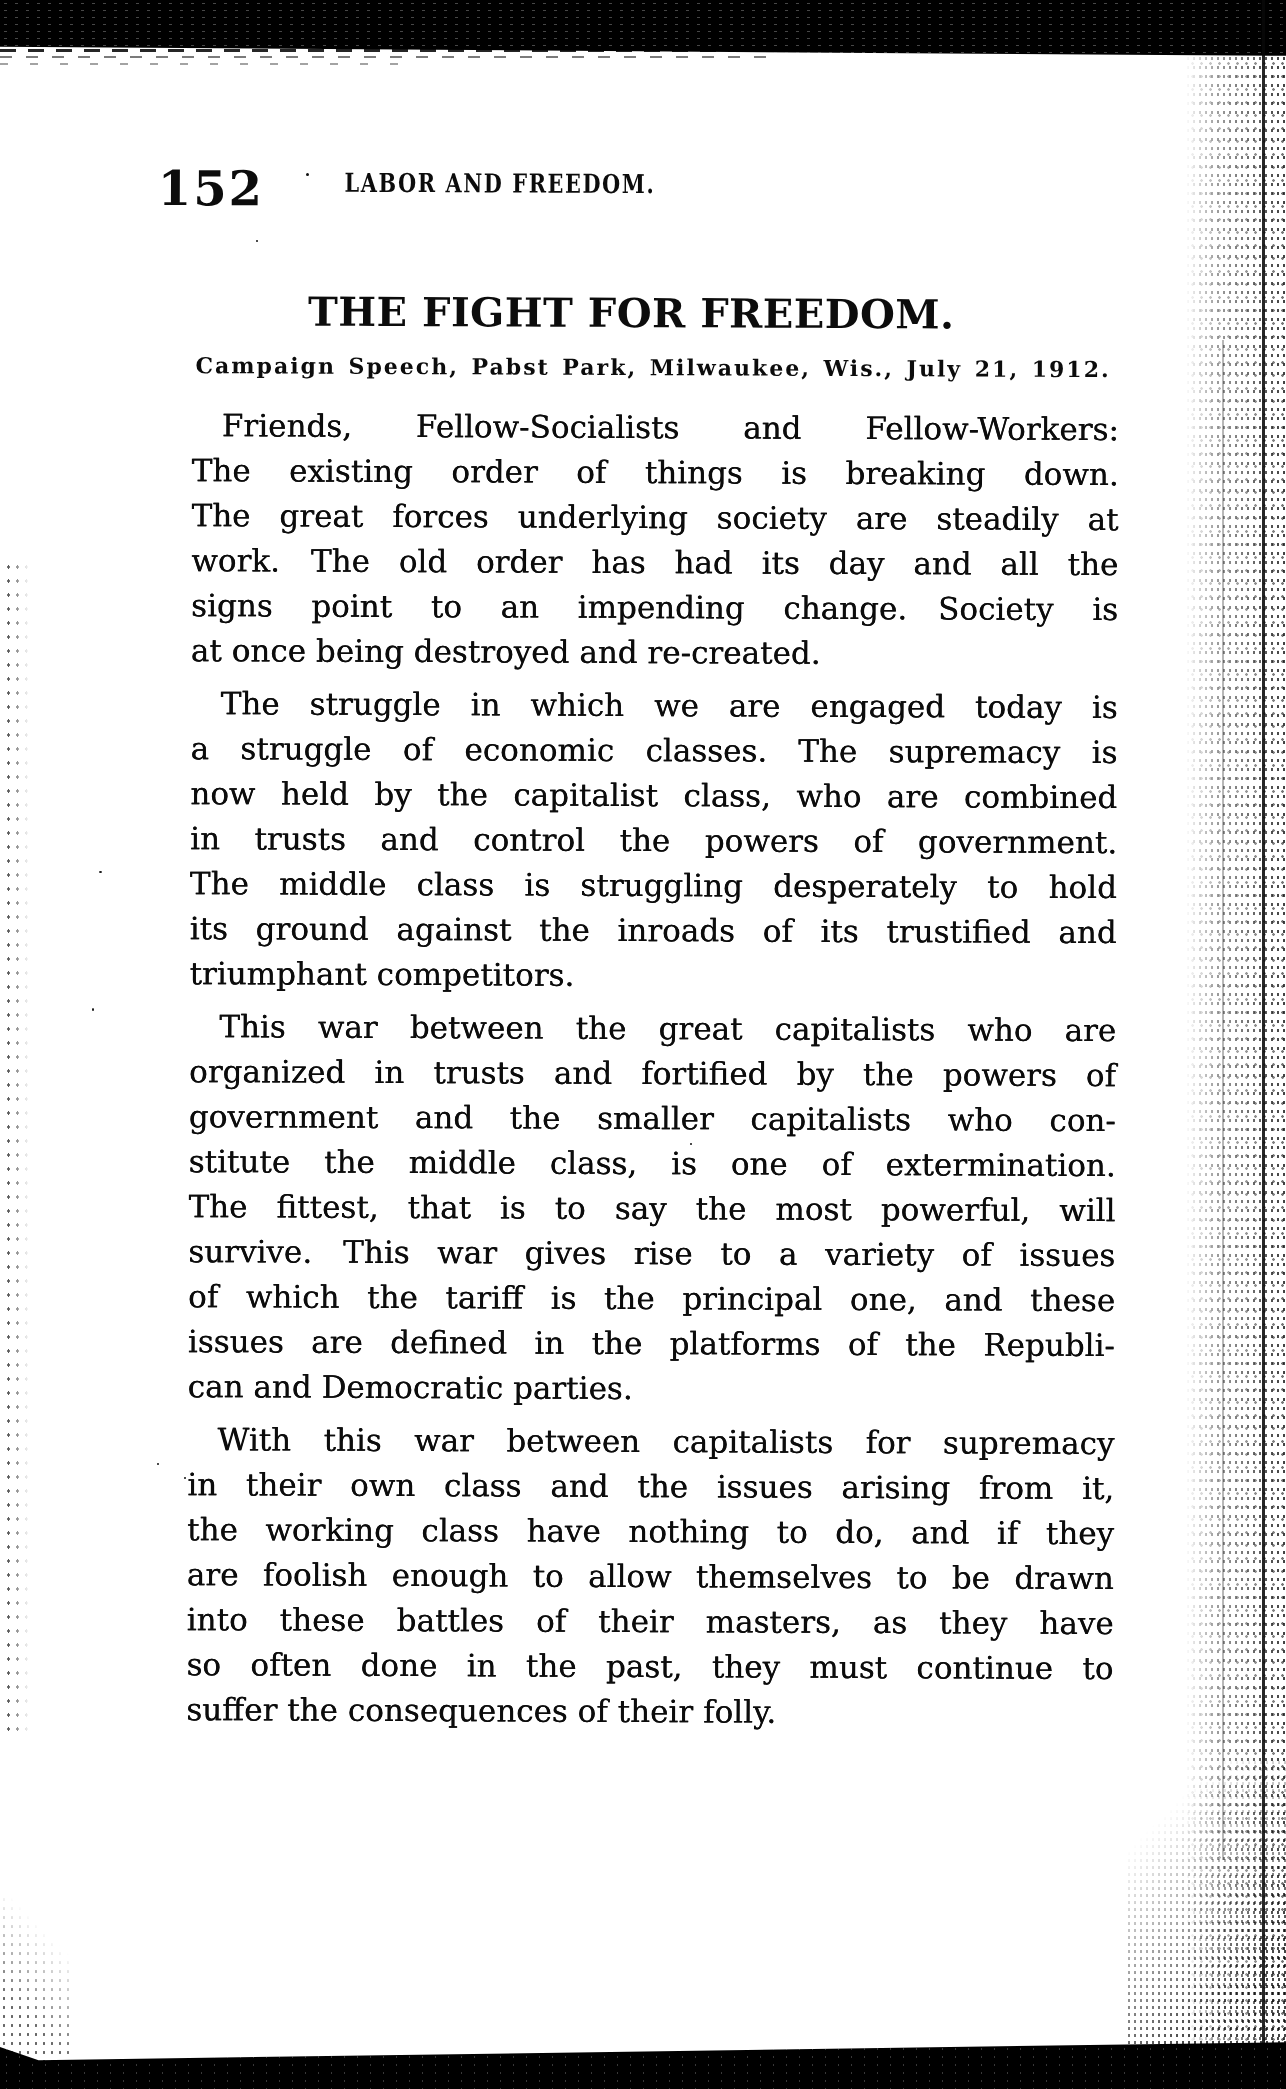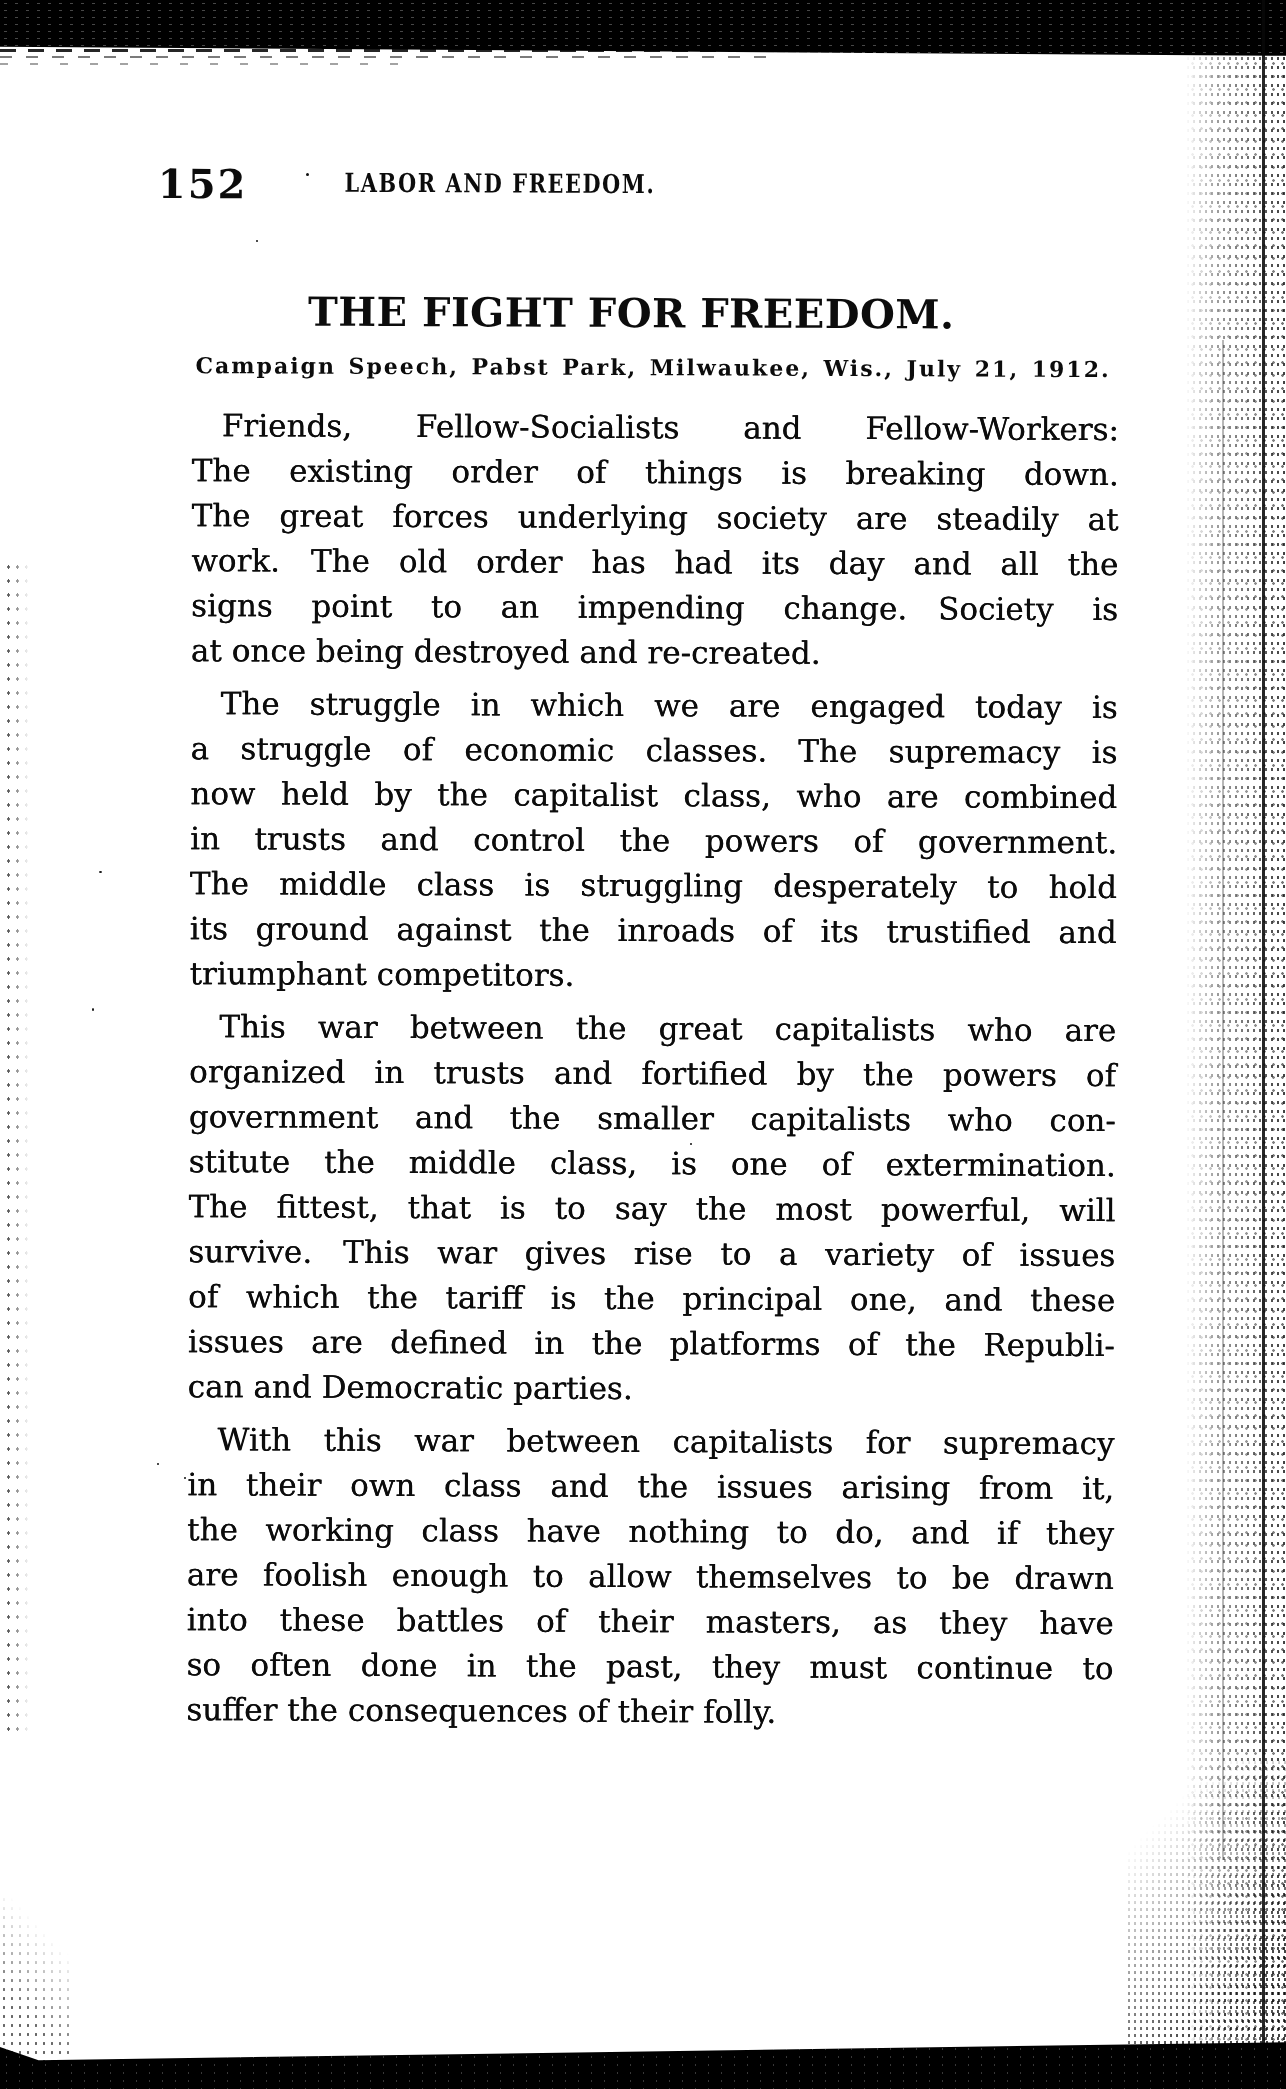--- a/index.html
+++ b/index.html
@@ -63,21 +63,21 @@
     mask-image:linear-gradient(315deg,#000 25%,transparent 80%);
   }
   .speck{position:absolute;background:#111;border-radius:50%;}
   
   .page{
     position:absolute;left:160px;top:160px;width:960px;
     transform:rotate(0.25deg);transform-origin:0 0;
   }
   .pagenum{
     position:absolute;left:-2px;top:0;
-    font-size:40px;font-weight:700;letter-spacing:2px;
+    font-size:48px;font-weight:700;letter-spacing:2px;
   }
   .running-head{
     position:absolute;left:340px;top:7px;white-space:nowrap;
     transform:translateX(-50%) scaleX(.8);
     font-size:26px;font-weight:700;letter-spacing:2px;
   }
   .title{
     position:absolute;left:472px;top:127px;white-space:nowrap;
     transform:translateX(-50%);
     font-size:40px;font-weight:700;letter-spacing:0.5px;

